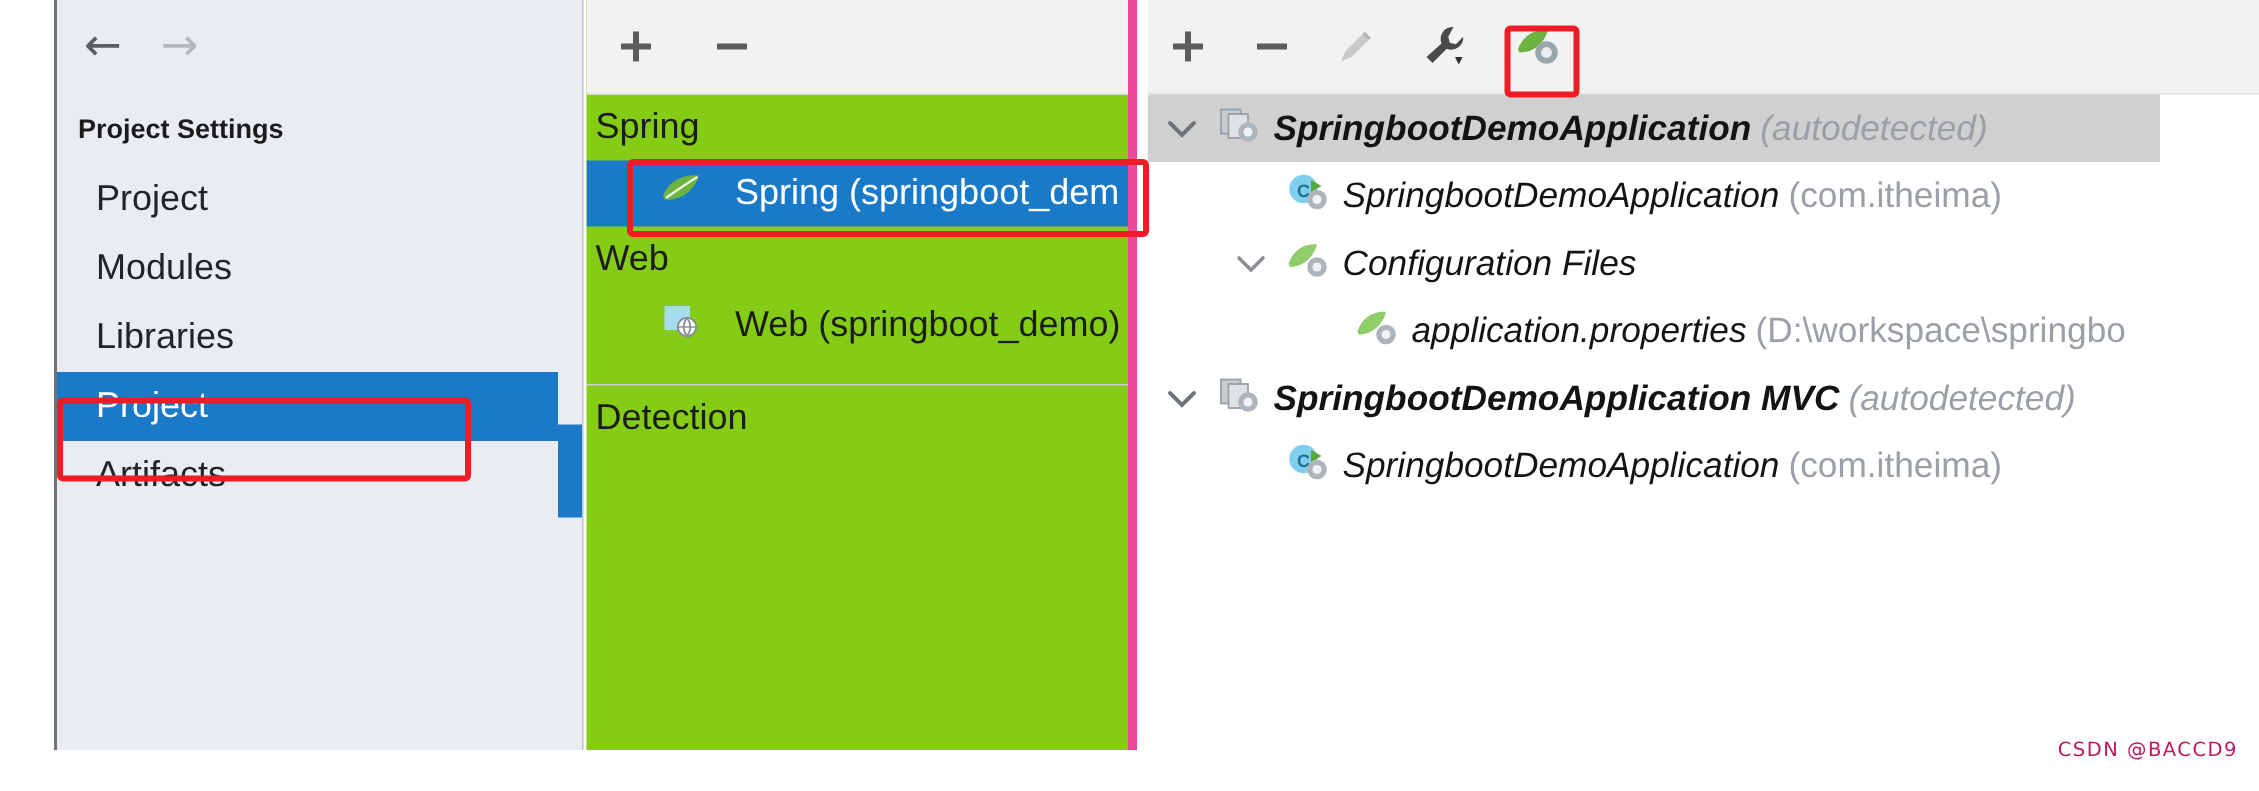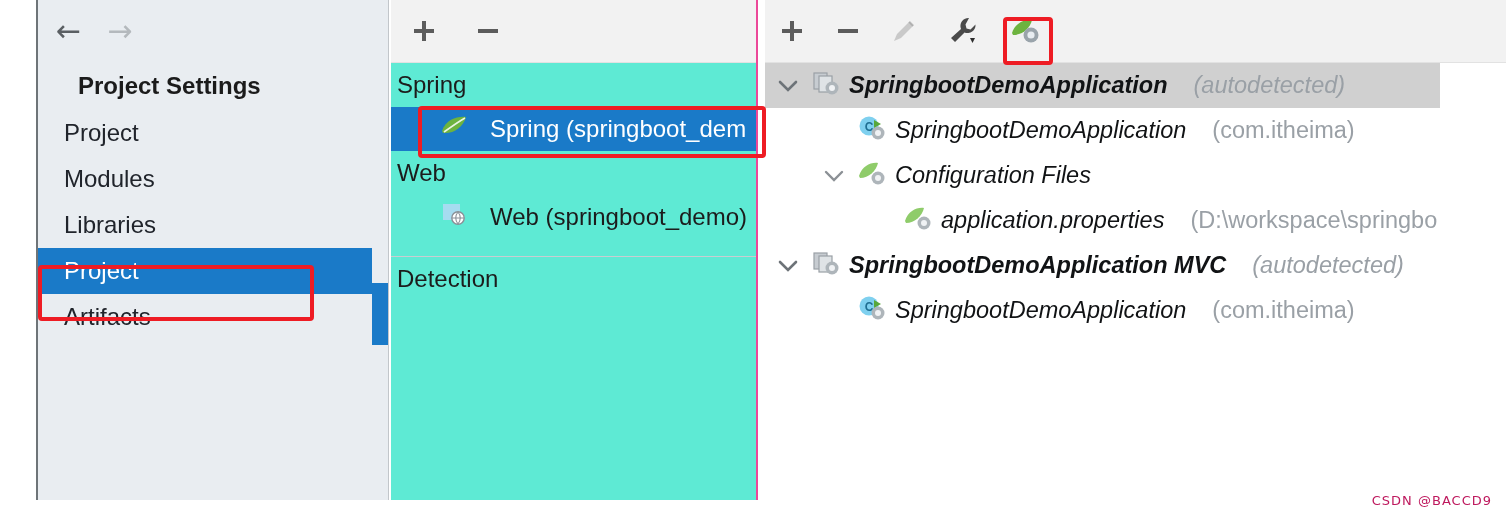--- a/index.html
+++ b/index.html
@@ -21,22 +21,22 @@
     border-right:1px solid #c2c6ca;
     box-sizing:border-box;
     overflow:hidden;
   }
   #nav-bar{height:62px;display:flex;align-items:center;padding-left:18px;gap:26px;}
   .navarrow{font-size:30px;line-height:1;font-family:"DejaVu Sans",sans-serif;}
   .navarrow.back{color:#5a5f63;}
   .navarrow.fwd{color:#b4b9bd;}
 
   .side-group{
-    font-size:24px;font-weight:bold;color:#1b1b1b;
-    padding:1px 0 1px 40px;height:46px;line-height:46px;
+    font-size:18px;font-weight:bold;color:#1b1b1b;
+    padding:1px 0 1px 14px;height:46px;line-height:46px;
     white-space:nowrap;
   }
   .side-item{
     font-size:24px;color:#20242b;
     padding-left:26px;height:46px;line-height:46px;
     white-space:nowrap;
   }
   .side-item.selected{
     background:#1a7ac8;color:#ffffff;
   }
@@ -44,22 +44,22 @@
   #side-scrollbar{
     position:absolute;right:0;top:0;width:16px;height:500px;background:#e9edf1;
   }
   #side-scrollthumb{
     position:absolute;right:0;top:283px;width:16px;height:62px;background:#1a7ac8;
   }
 
   
   #midpanel{
     position:absolute;left:391px;top:0;width:367px;height:500px;
-    background:#5eead4;
-    border-right:2px solid #ec4899;
+    background:#84cc16;
+    border-right:6px solid #ec4899;
     box-sizing:border-box;overflow:hidden;
   }
   #mid-toolbar{
     height:62px;background:#f2f2f2;border-bottom:1px solid #e2e2e2;
     display:flex;align-items:center;padding-left:16px;gap:30px;
   }
   .tb-btn{
     width:34px;height:34px;display:flex;align-items:center;justify-content:center;
     color:#5c5c5c;
   }
@@ -85,21 +85,21 @@
     display:flex;align-items:center;padding-left:10px;gap:22px;
   }
   .tree-row{
     height:45px;display:flex;align-items:center;white-space:nowrap;
     font-size:23.5px;color:#111315;
   }
   .tree-row.selected{background:#d0d0d0;width:675px;}
   .tw{display:inline-block;width:46px;flex:none;text-align:center;color:#6d7378;}
   .tname{margin-left:8px;font-style:italic;}
   .tname.bold{font-weight:bold;}
-  .tmeta{color:#9aa0a6;margin-left:26px;}
+  .tmeta{color:#9aa0a6;margin-left:6px;}
   .tmeta.ital{font-style:italic;}
   .ind1{padding-left:0px;}
   .ind2{padding-left:46px;}
   .ind3{padding-left:92px;}
 
   .icon{display:inline-block;flex:none;vertical-align:middle;}
 
   
   .redbox{position:absolute;border:4px solid #ee1c24;border-radius:4px;pointer-events:none;}
 

